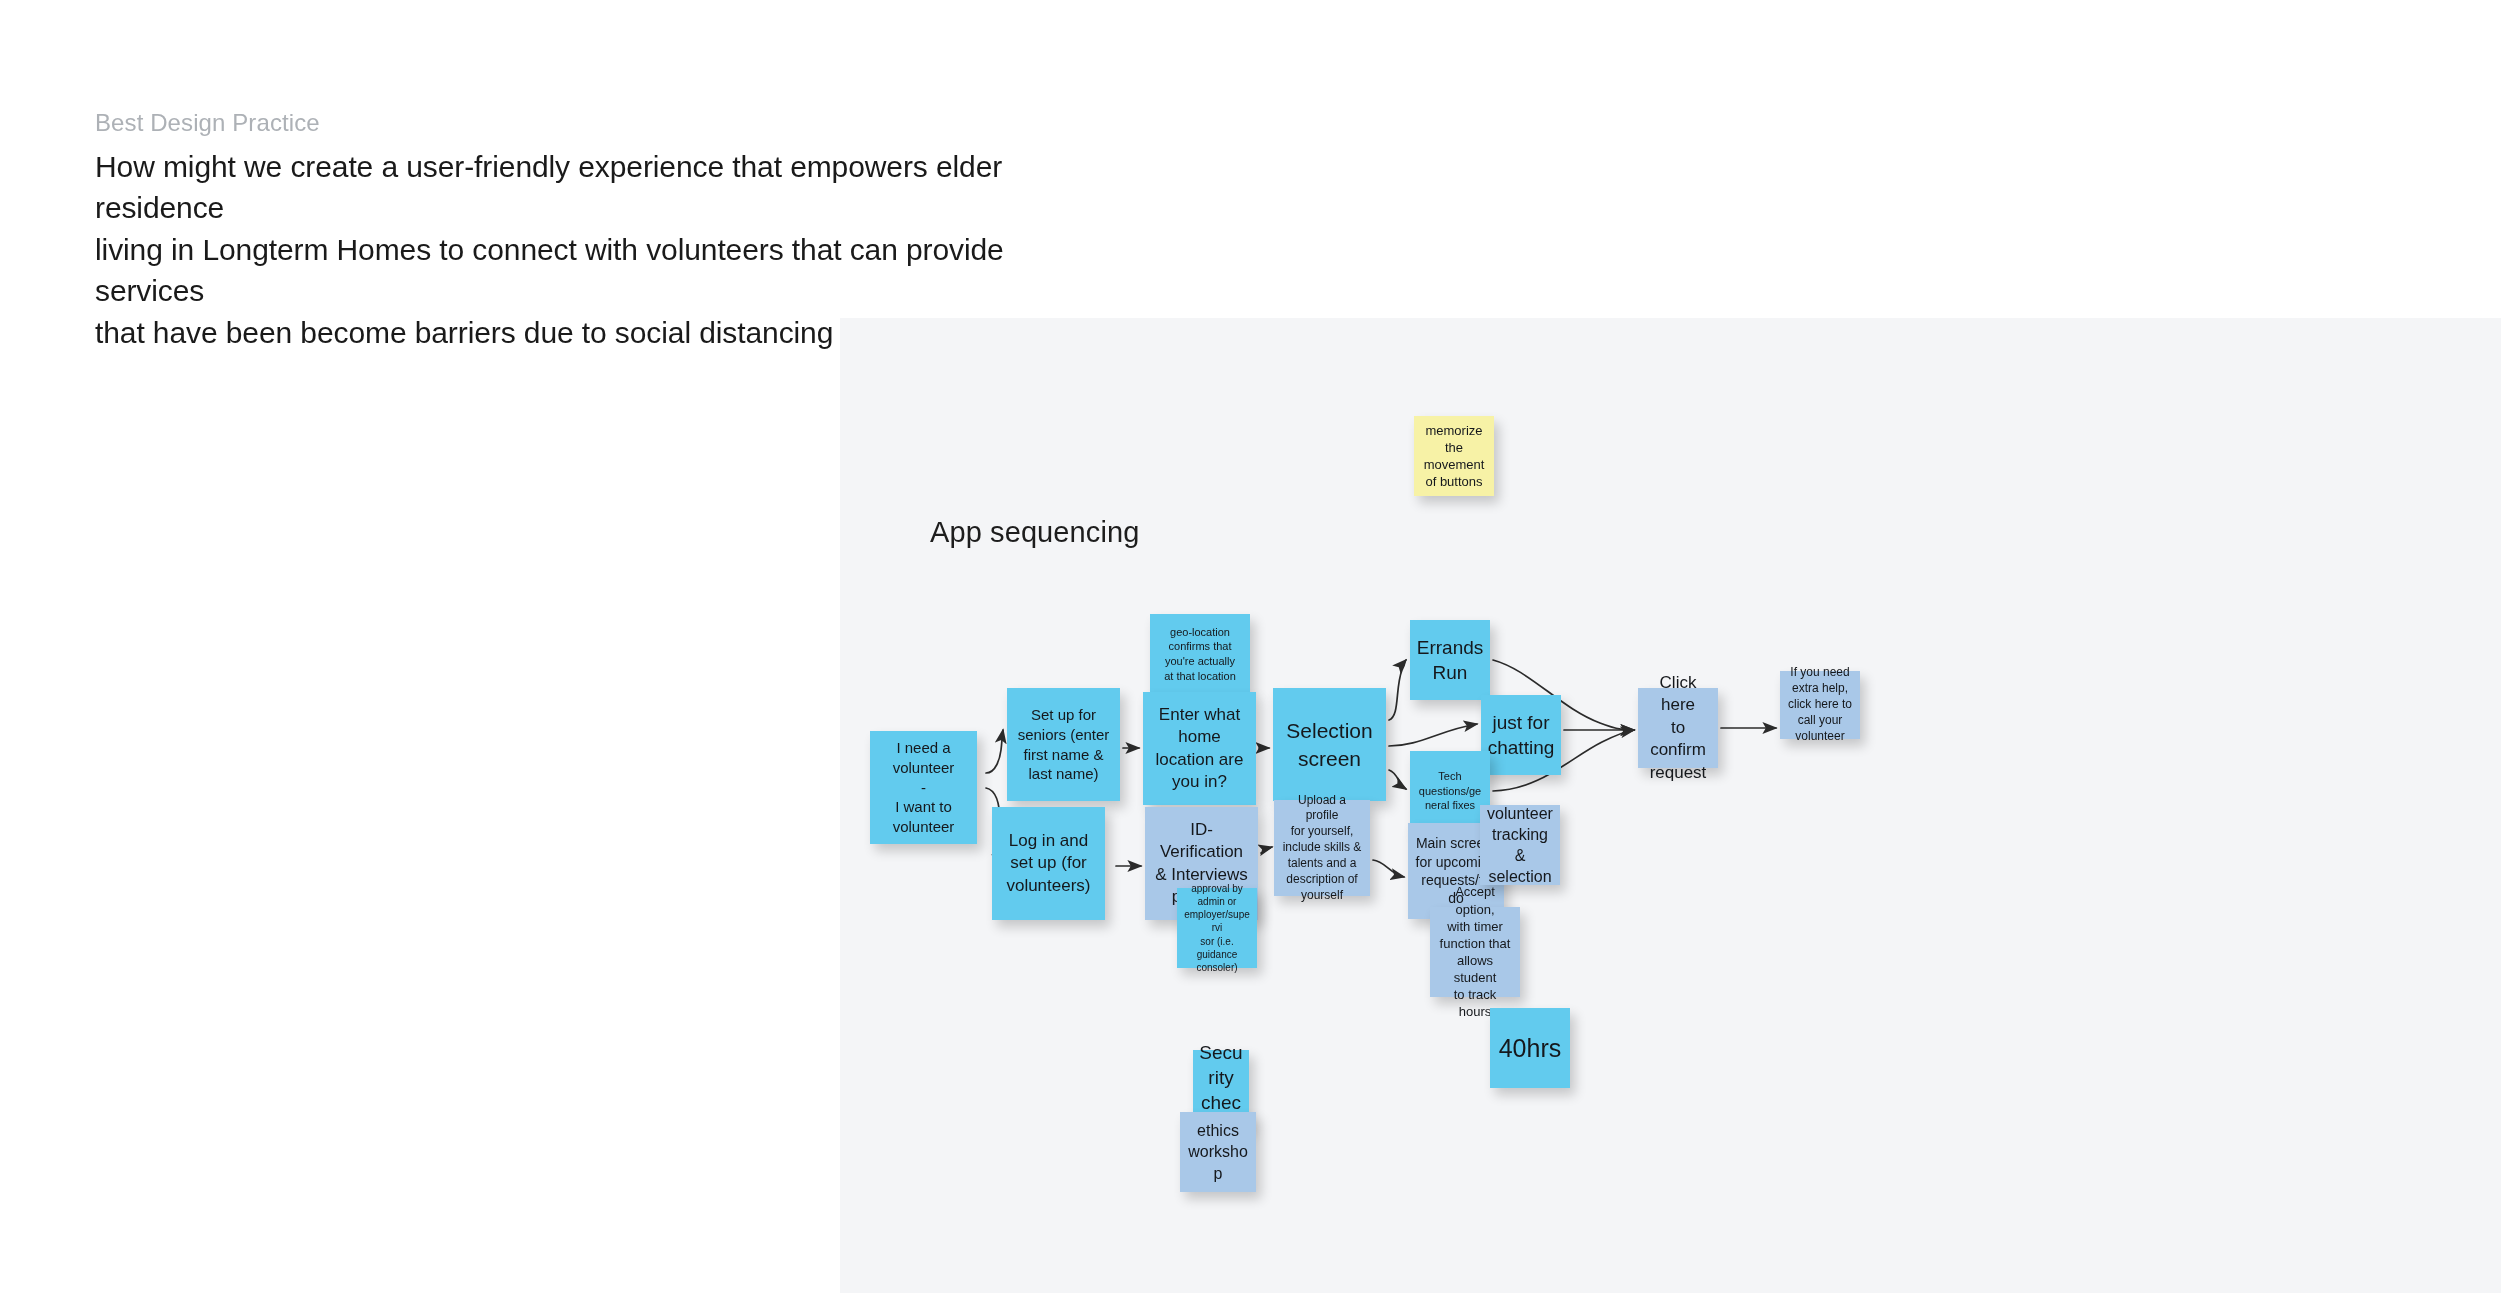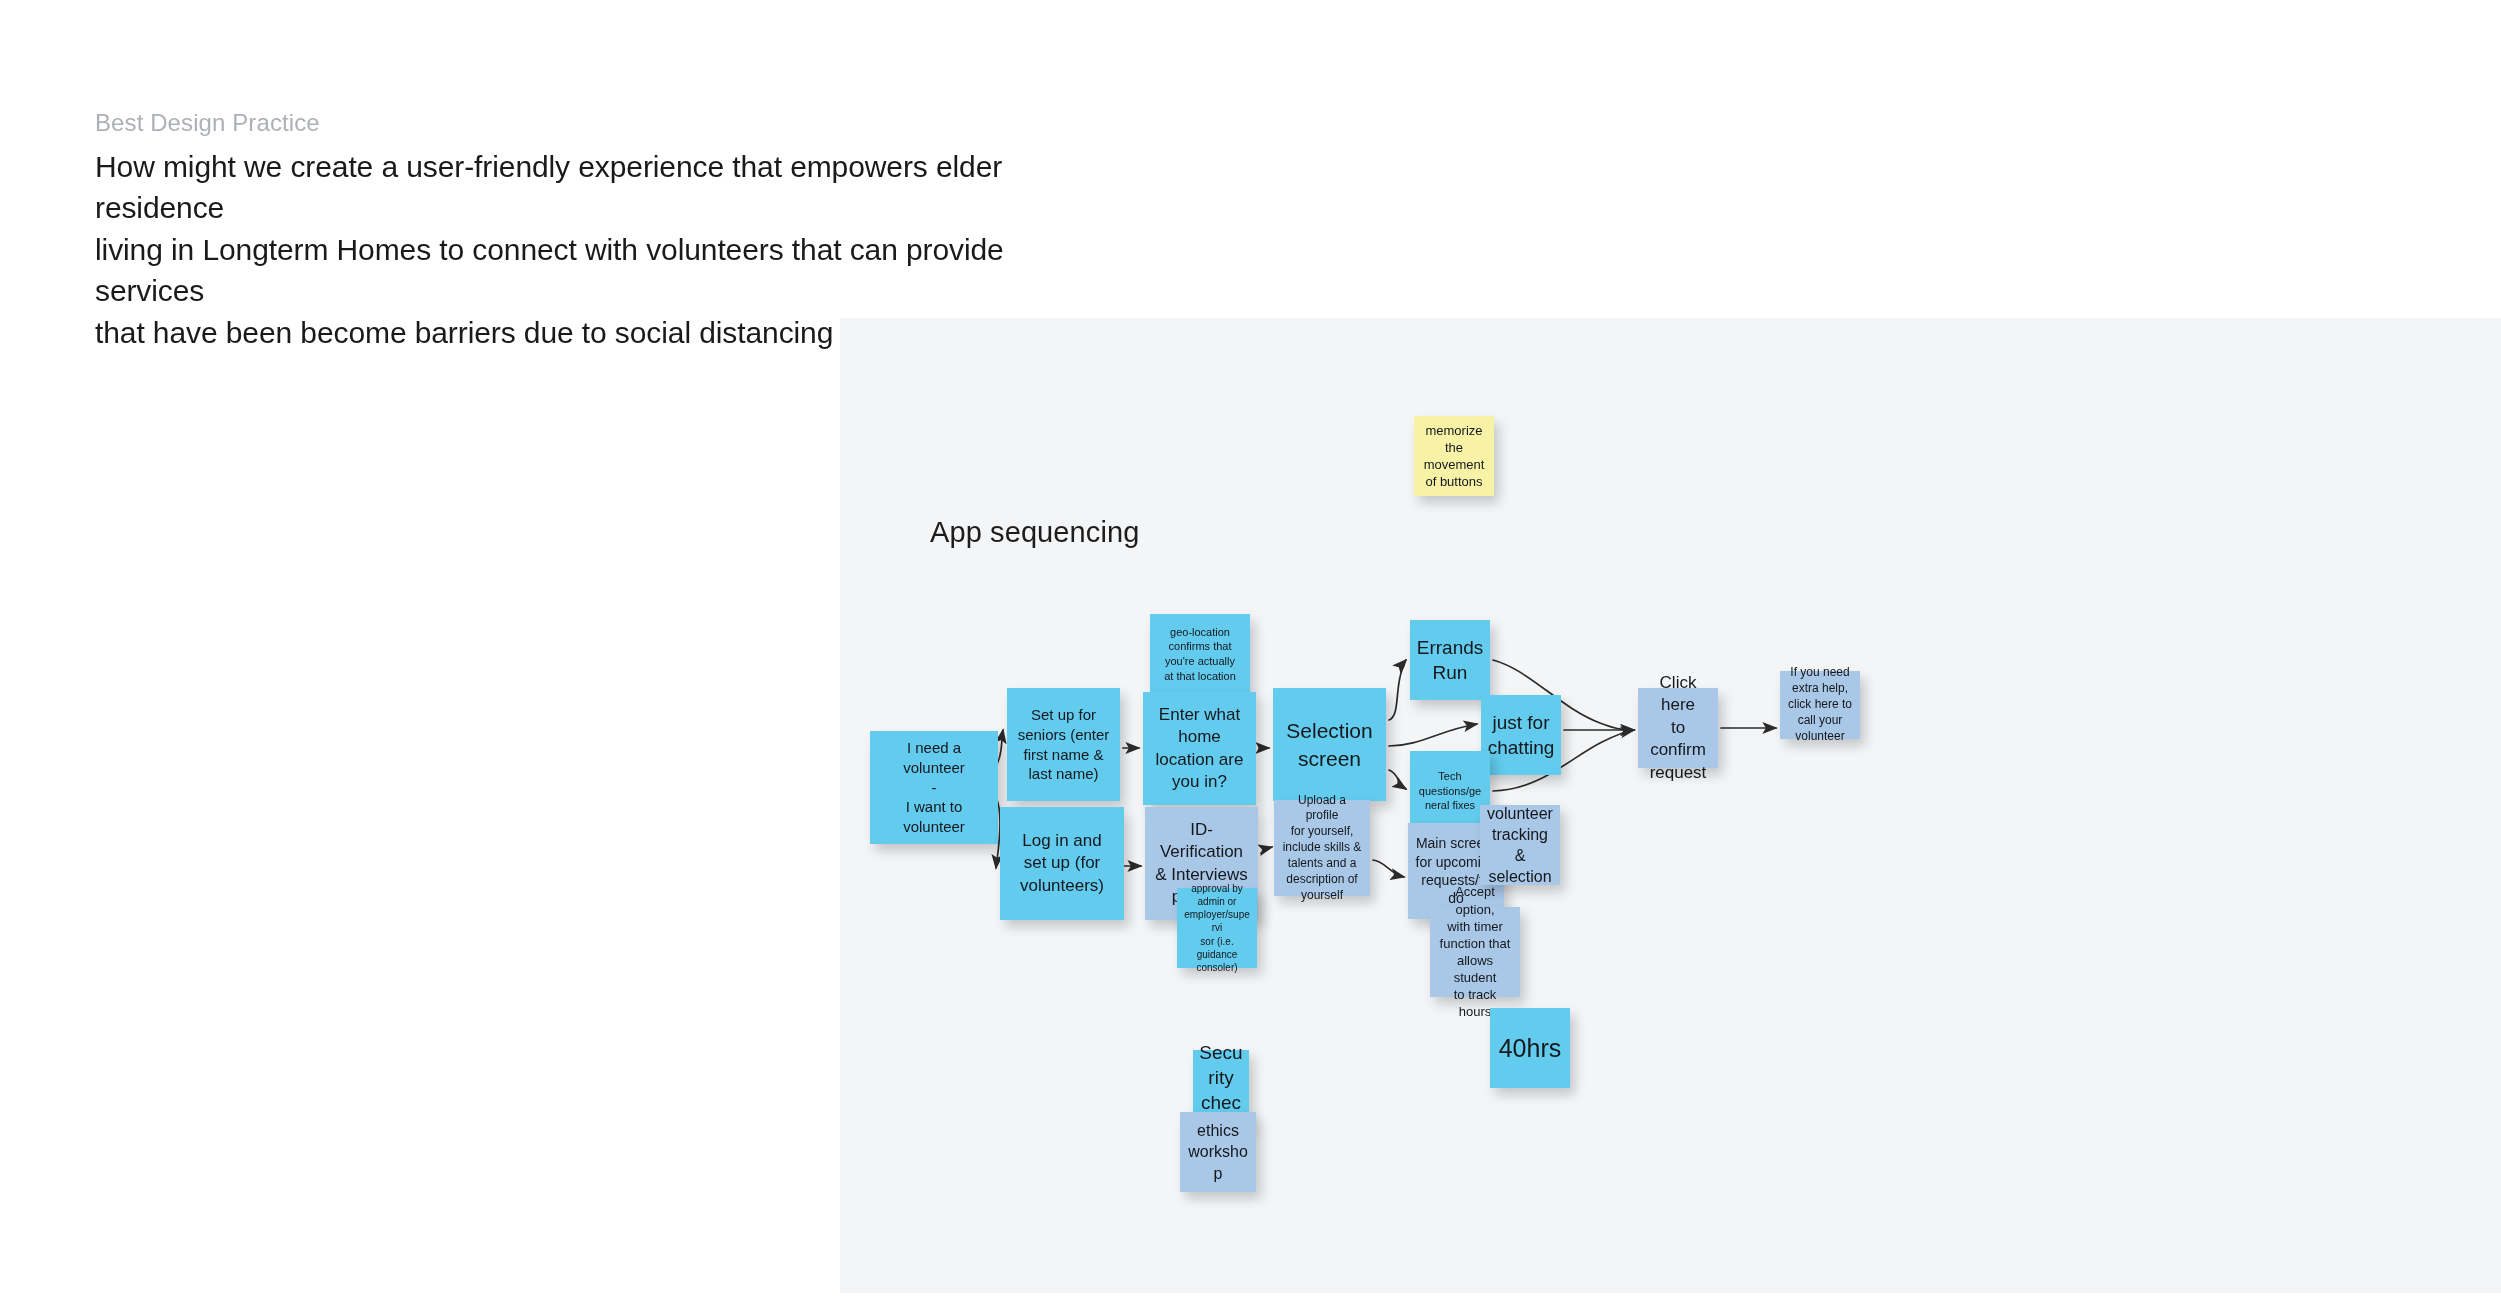--- a/index.html
+++ b/index.html
@@ -120,21 +120,21 @@
         <path d="M724,412 L794,412" marker-end="url(#ah)"></path>
         <path d="M653,473 C700,472 730,440 762,424 C778,416 788,413 794,412" marker-end="url(#ah)"></path>
         <path d="M881,410 L936,410" marker-end="url(#ah)"></path>
         <path d="M276,548 L301,548" marker-end="url(#ah)"></path>
         <path d="M421,535 C426,533 428,530 432,529" marker-end="url(#ah)"></path>
         <path d="M533,542 C545,543 550,556 564,559" marker-end="url(#ah)"></path>
       </g>
   </svg>
 
   <div id="sticky-group">
-      <div class="sticky cyan" style="left: 30px; top: 413px; width: 128px; height: 113px; font-size: 15px; z-index: 5;">I need a
+      <div class="sticky cyan" style="left: 30px; top: 413px; width: 107px; height: 113px; font-size: 15px; z-index: 5;">I need a
 volunteer
 -
 I want to
 volunteer</div>
       <div class="sticky cyan" style="left: 167px; top: 370px; width: 113px; height: 113px; font-size: 15px; z-index: 6;">Set up for
 seniors (enter
 first name &amp;
 last name)</div>
       <div class="sticky cyan" style="left: 310px; top: 296px; width: 100px; height: 80px; font-size: 11px; z-index: 7;">geo-location
 confirms that
@@ -158,21 +158,21 @@
 questions/ge
 neral fixes</div>
       <div class="sticky periw" style="left: 798px; top: 370px; width: 80px; height: 80px; font-size: 17px; z-index: 14;">Click here
 to confirm
 request</div>
       <div class="sticky periw" style="left: 940px; top: 353px; width: 80px; height: 68px; font-size: 12px; z-index: 15;">If you need
 extra help,
 click here to
 call your
 volunteer</div>
-      <div class="sticky cyan" style="left: 160px; top: 489px; width: 124px; height: 113px; font-size: 17px; z-index: 16;">Log in and
+      <div class="sticky cyan" style="left: 152px; top: 489px; width: 113px; height: 113px; font-size: 17px; z-index: 16;">Log in and
 set up (for
 volunteers)</div>
       <div class="sticky periw" style="left: 305px; top: 489px; width: 113px; height: 113px; font-size: 17px; z-index: 17;">ID-
 Verification
 &amp; Interviews
 process</div>
       <div class="sticky cyan" style="left: 337px; top: 570px; width: 80px; height: 80px; font-size: 10px; z-index: 18;">approval by
 admin or
 employer/supervi
 sor (i.e. guidance

